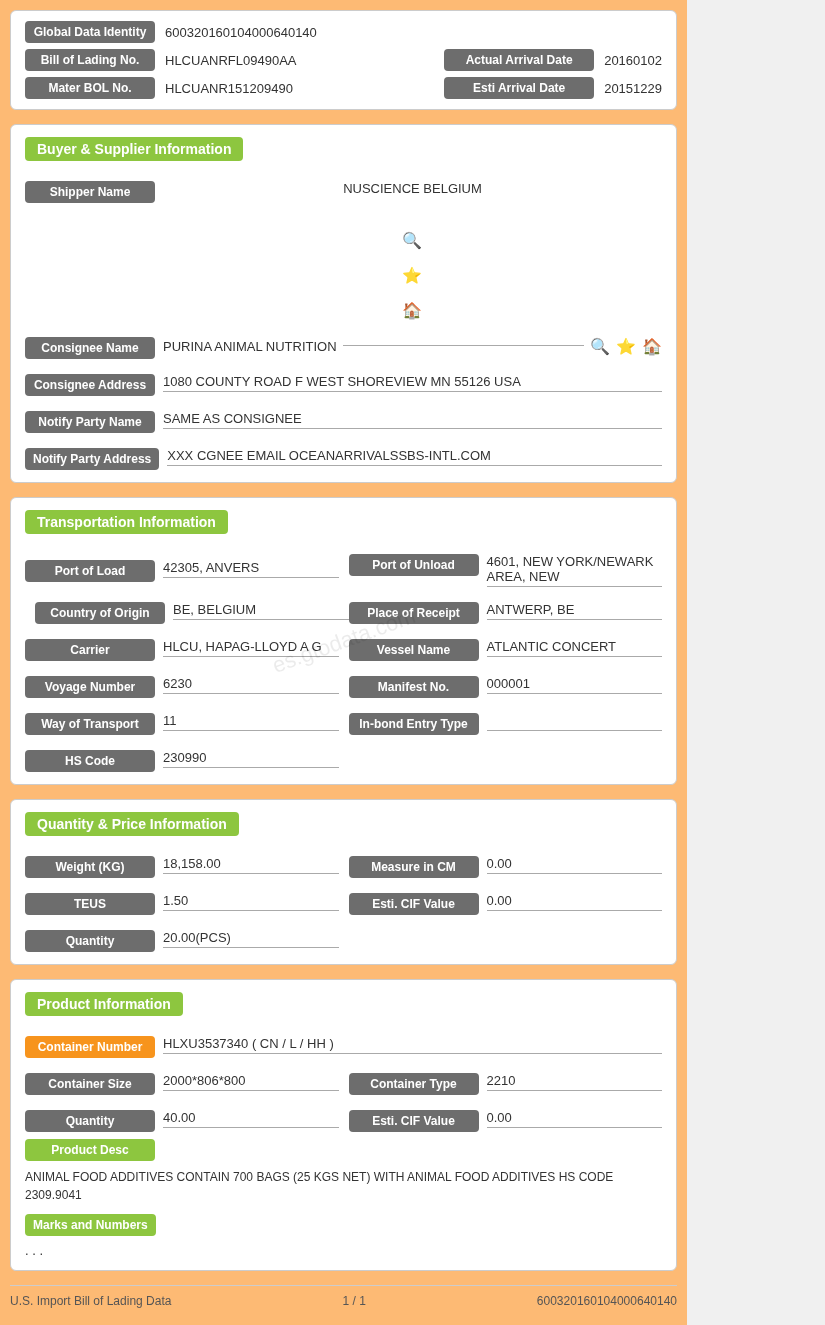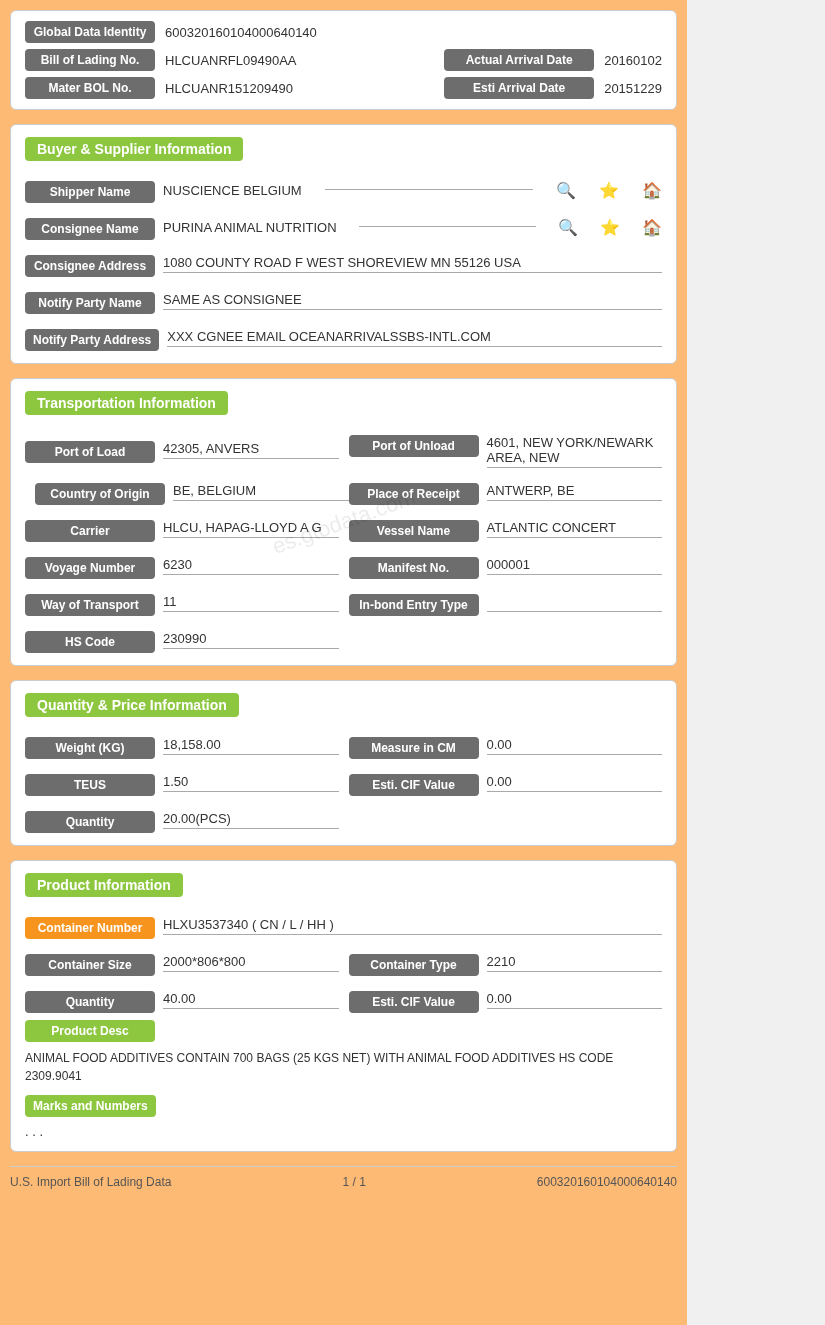--- a/index.html
+++ b/index.html
@@ -159,37 +159,37 @@
     </div>
   </div>
 
   <div class="card">
     <div class="section-title">Buyer &amp; Supplier Information</div>
 
     
     <div class="field-row">
       <div class="field-col">
         <div class="label-box">Shipper Name</div>
-        <div class="field-value" style="border-bottom:none; display:flex; align-items:center; gap:23px;">
+        <div class="field-value" style="border-bottom:none; display:flex; align-items:center; gap:16px;flex-direction:column;">
           <span>NUSCIENCE BELGIUM</span>
           <span style="flex:1; border-bottom:1px solid #aaa; height:1px; margin-bottom:2px;"></span>
           <span style="font-size:16px; cursor:pointer;">🔍</span>
           <span style="font-size:16px; cursor:pointer;">⭐</span>
           <span style="font-size:16px; cursor:pointer;">🏠</span>
         </div>
       </div>
     </div>
 
     
 
     
     <div class="field-row">
       <div class="field-col">
         <div class="label-box">Consignee Name</div>
-        <div class="field-value" style="border-bottom:none; display:flex; align-items:center; gap:22px;">
+        <div class="field-value" style="border-bottom:none; display:flex; align-items:center; gap:6px;">
           <span>PURINA ANIMAL NUTRITION</span>
           <span style="flex:1; border-bottom:1px solid #aaa; height:1px; margin-bottom:2px;"></span>
           <span style="font-size:16px; cursor:pointer;">🔍</span>
           <span style="font-size:16px; cursor:pointer;">⭐</span>
           <span style="font-size:16px; cursor:pointer;">🏠</span>
         </div>
       </div>
     </div>
 
     

